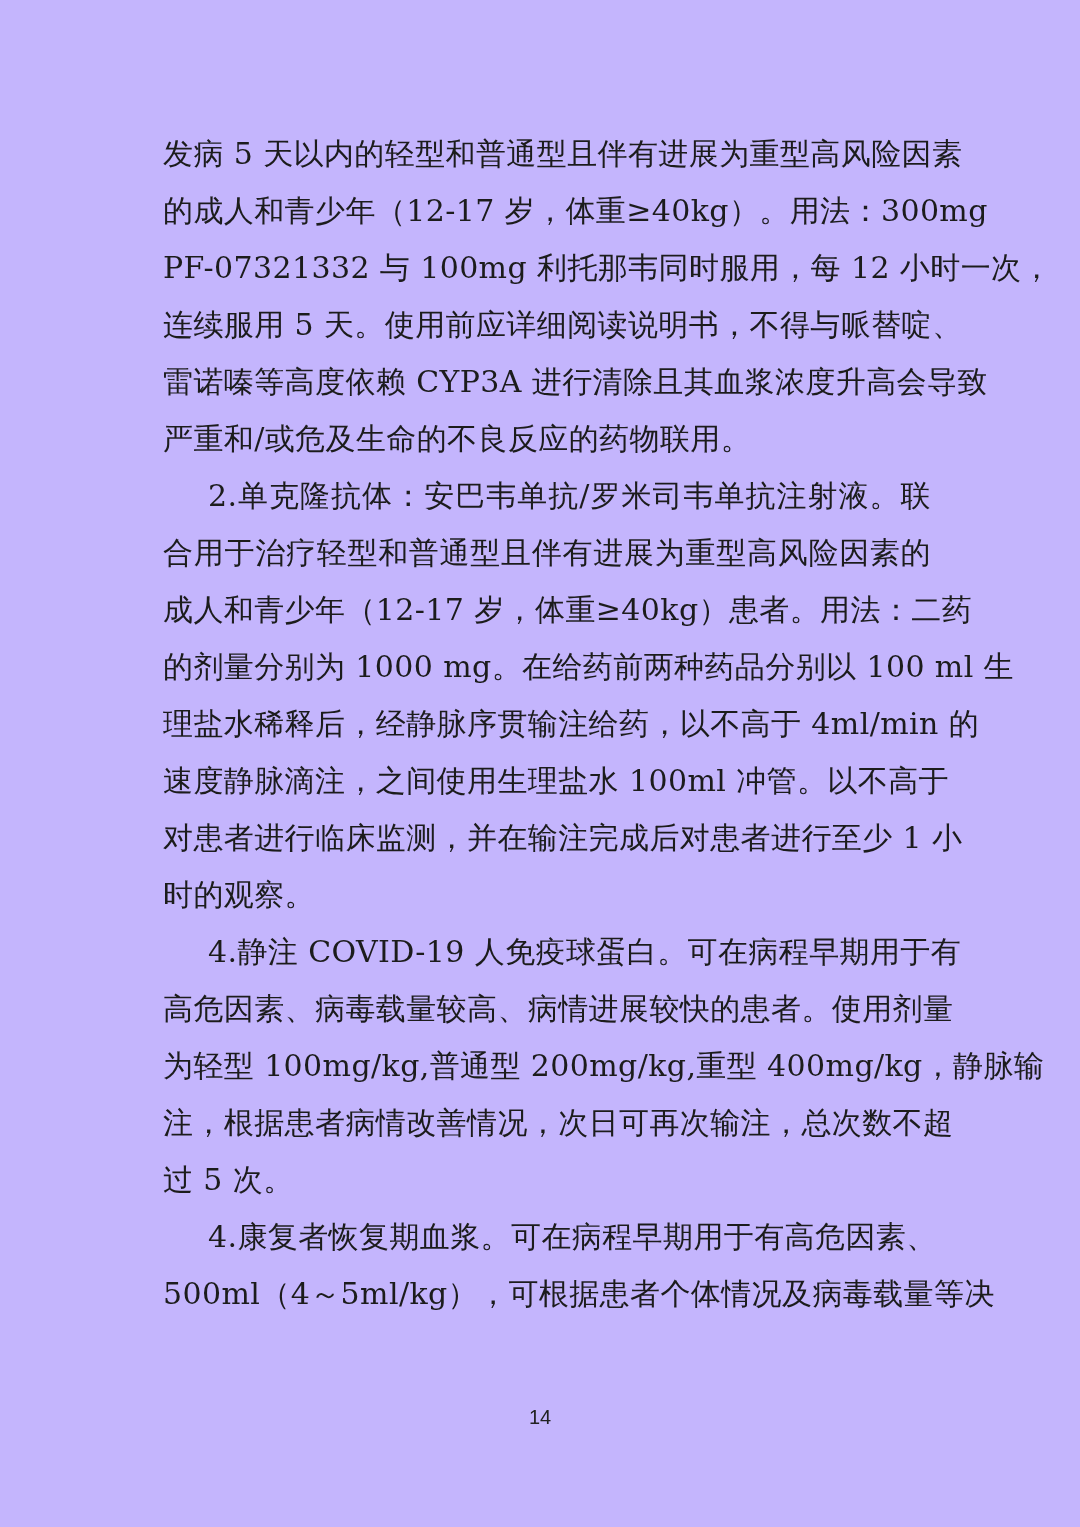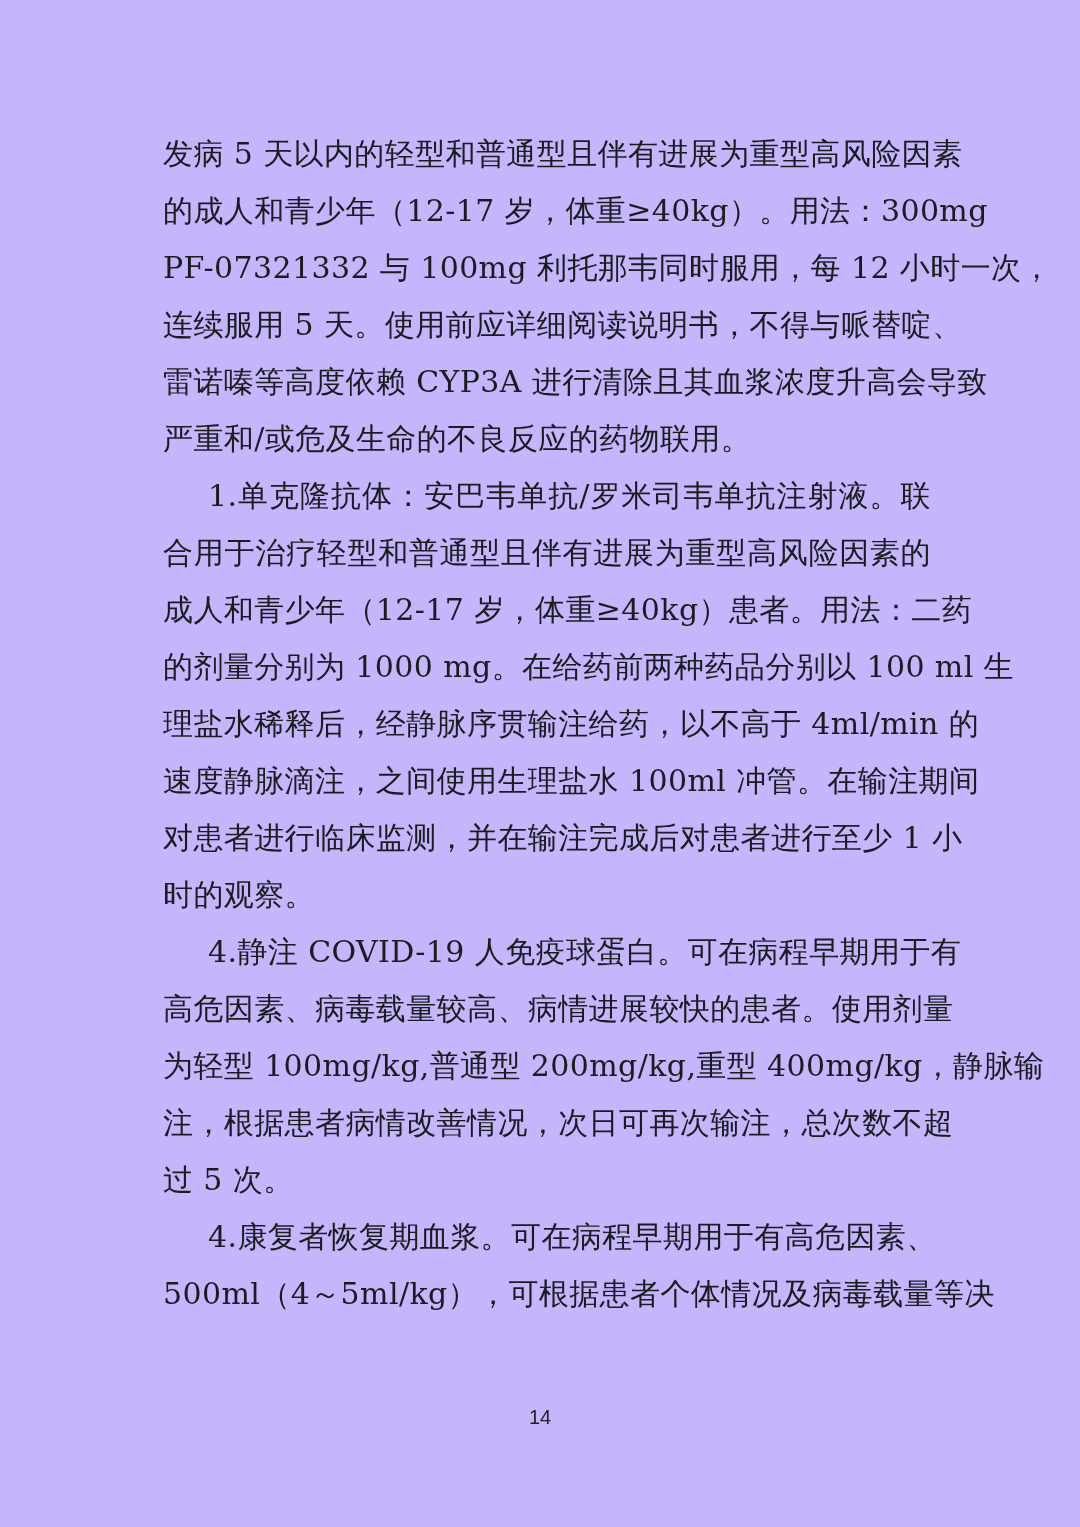--- a/index.html
+++ b/index.html
@@ -55,26 +55,26 @@
 <body>
 
 <div class="page">
   <div class="text-block">
       <div class="line">发病 5 天以内的轻型和普通型且伴有进展为重型高风险因素</div>
       <div class="line">的成人和青少年（12-17 岁，体重≥40kg）。用法：300mg</div>
       <div class="line">PF-07321332 与 100mg 利托那韦同时服用，每 12 小时一次，</div>
       <div class="line">连续服用 5 天。使用前应详细阅读说明书，不得与哌替啶、</div>
       <div class="line">雷诺嗪等高度依赖 CYP3A 进行清除且其血浆浓度升高会导致</div>
       <div class="line para-last">严重和/或危及生命的不良反应的药物联用。</div>
-      <div class="line para-first">1.单克隆抗体：安巴韦单抗/罗米司韦单抗注射液。联</div>
+      <div class="line para-first">2.单克隆抗体：安巴韦单抗/罗米司韦单抗注射液。联</div>
       <div class="line">合用于治疗轻型和普通型且伴有进展为重型高风险因素的</div>
       <div class="line">成人和青少年（12-17 岁，体重≥40kg）患者。用法：二药</div>
       <div class="line">的剂量分别为 1000 mg。在给药前两种药品分别以 100 ml 生</div>
       <div class="line">理盐水稀释后，经静脉序贯输注给药，以不高于 4ml/min 的</div>
-      <div class="line">速度静脉滴注，之间使用生理盐水 100ml 冲管。在输注期间</div>
+      <div class="line">速度静脉滴注，之间使用生理盐水 100ml 冲管。以不高于</div>
       <div class="line">对患者进行临床监测，并在输注完成后对患者进行至少 1 小</div>
       <div class="line para-last">时的观察。</div>
       <div class="line para-first">4.静注 COVID-19 人免疫球蛋白。可在病程早期用于有</div>
       <div class="line">高危因素、病毒载量较高、病情进展较快的患者。使用剂量</div>
       <div class="line">为轻型 100mg/kg,普通型 200mg/kg,重型 400mg/kg，静脉输</div>
       <div class="line">注，根据患者病情改善情况，次日可再次输注，总次数不超</div>
       <div class="line para-last">过 5 次。</div>
       <div class="line para-first">4.康复者恢复期血浆。可在病程早期用于有高危因素、</div>
       <div class="line">500ml（4～5ml/kg），可根据患者个体情况及病毒载量等决</div>
     </div>

